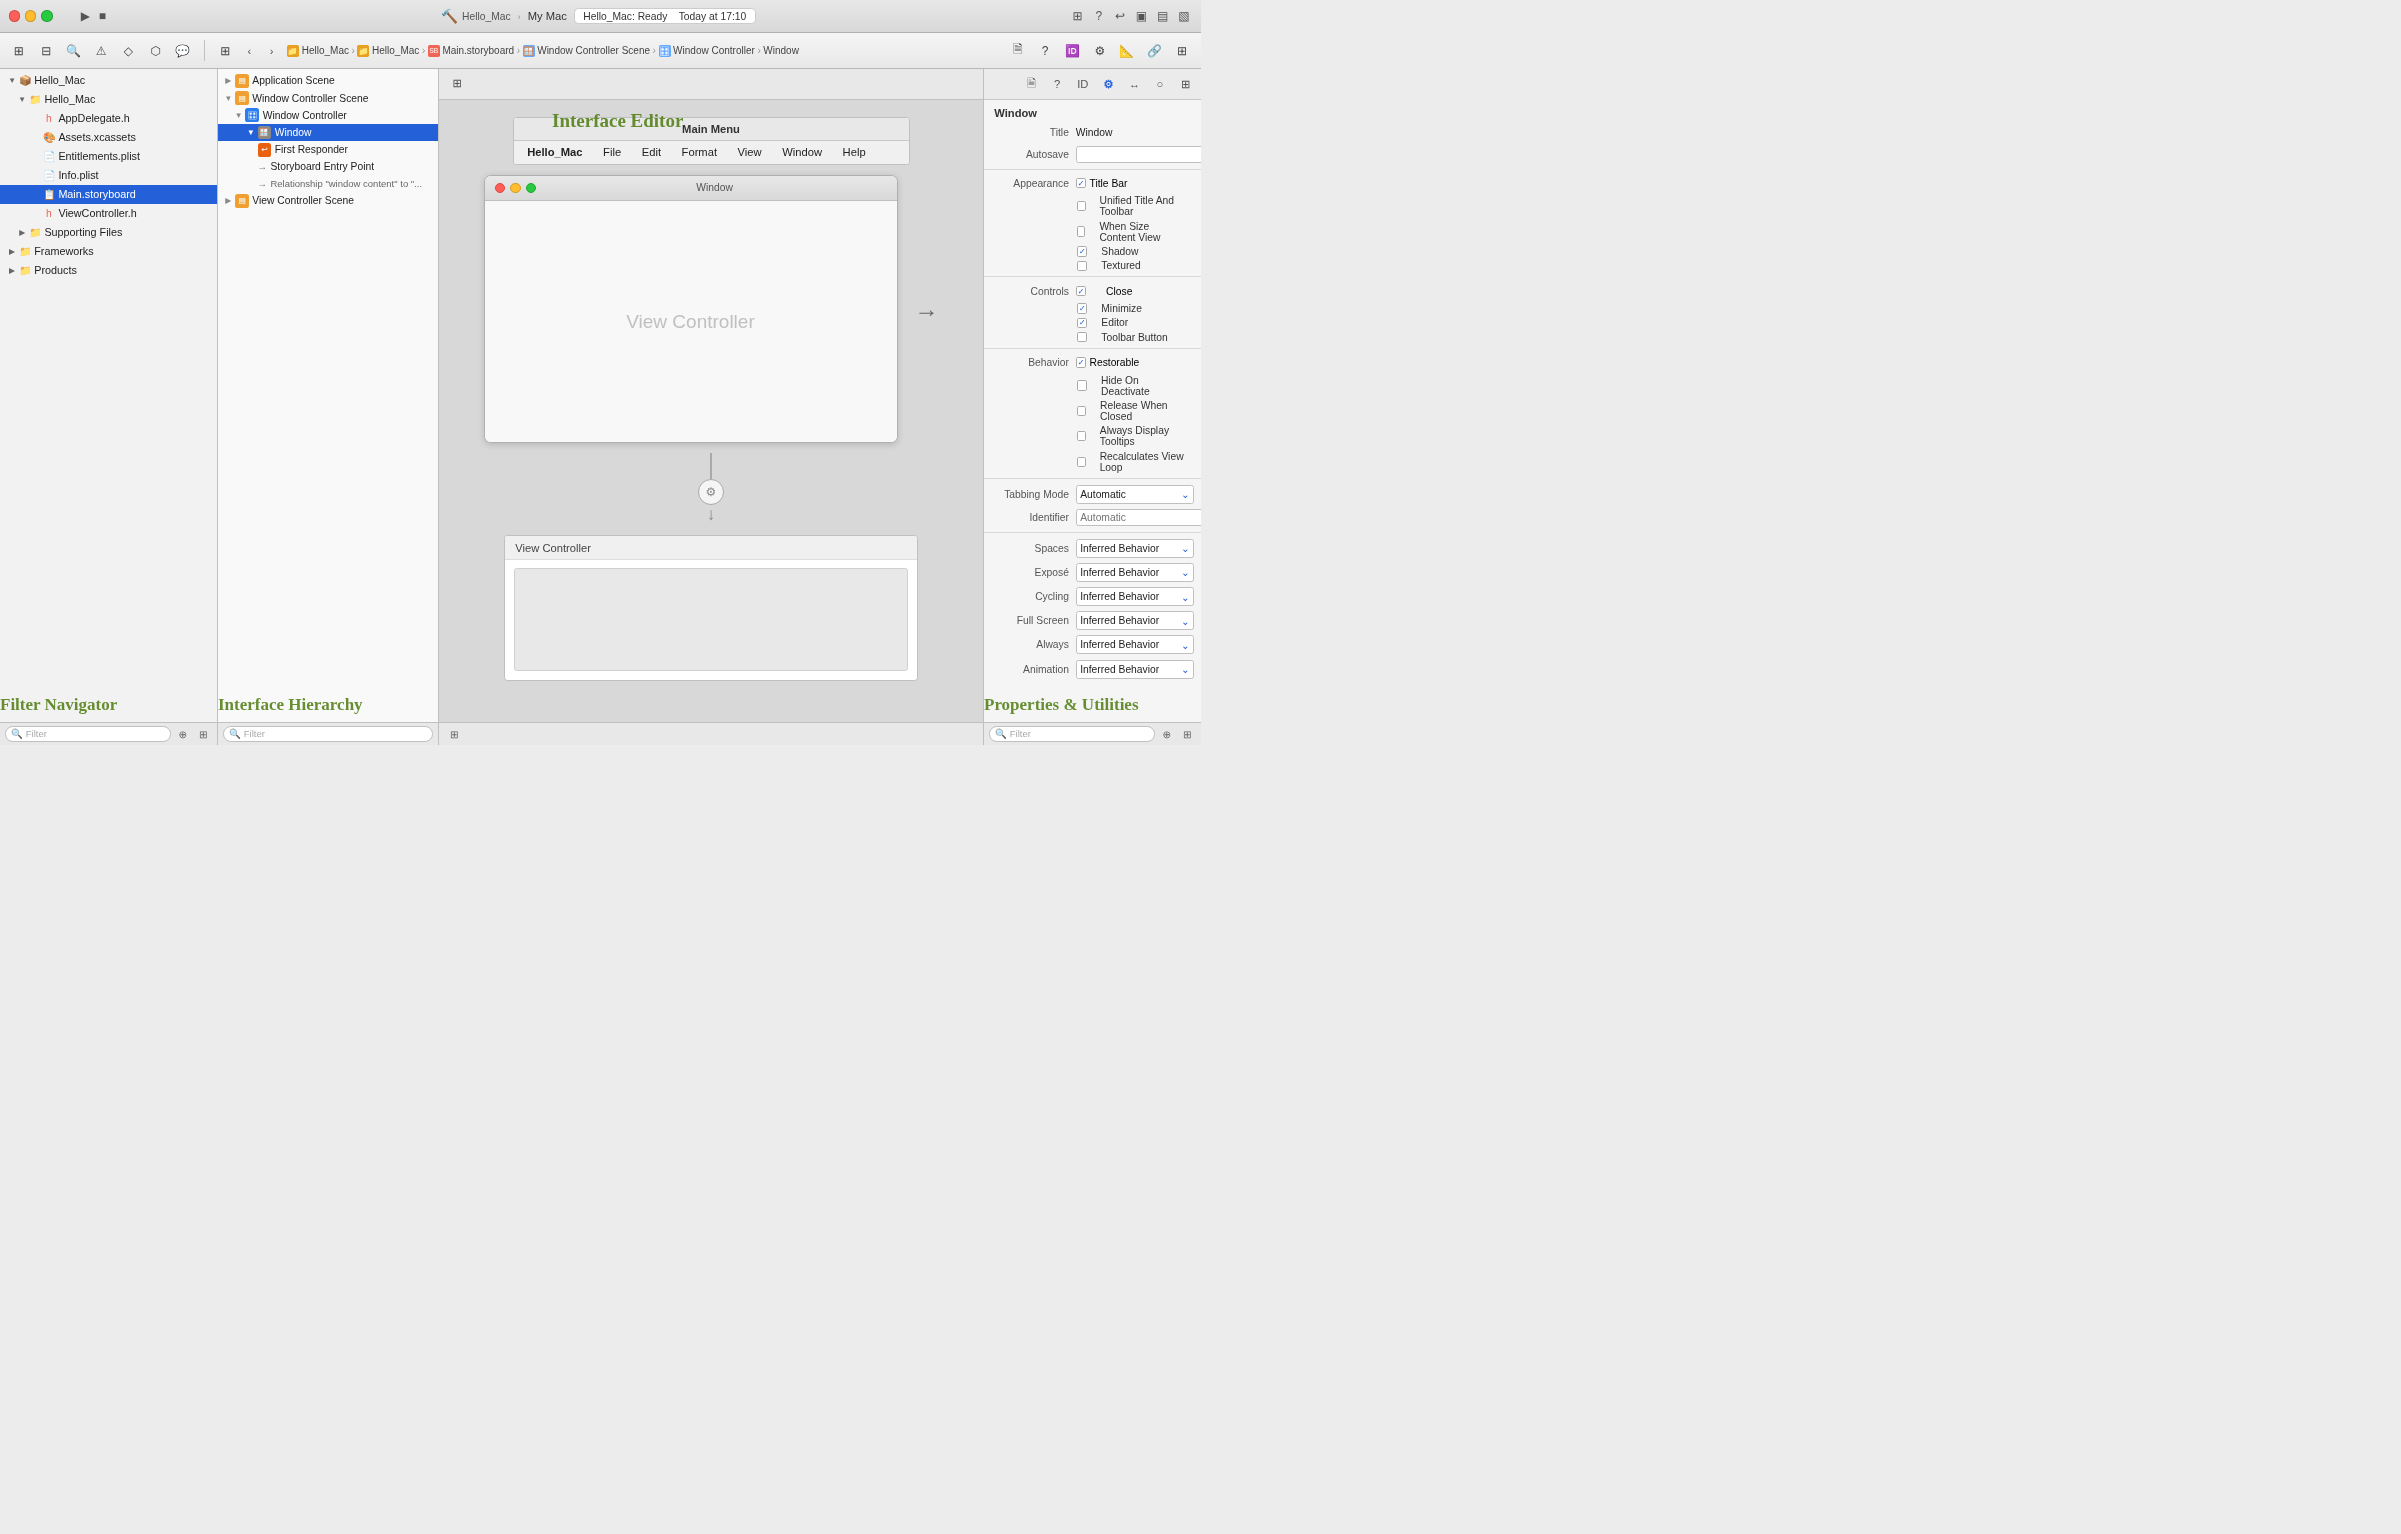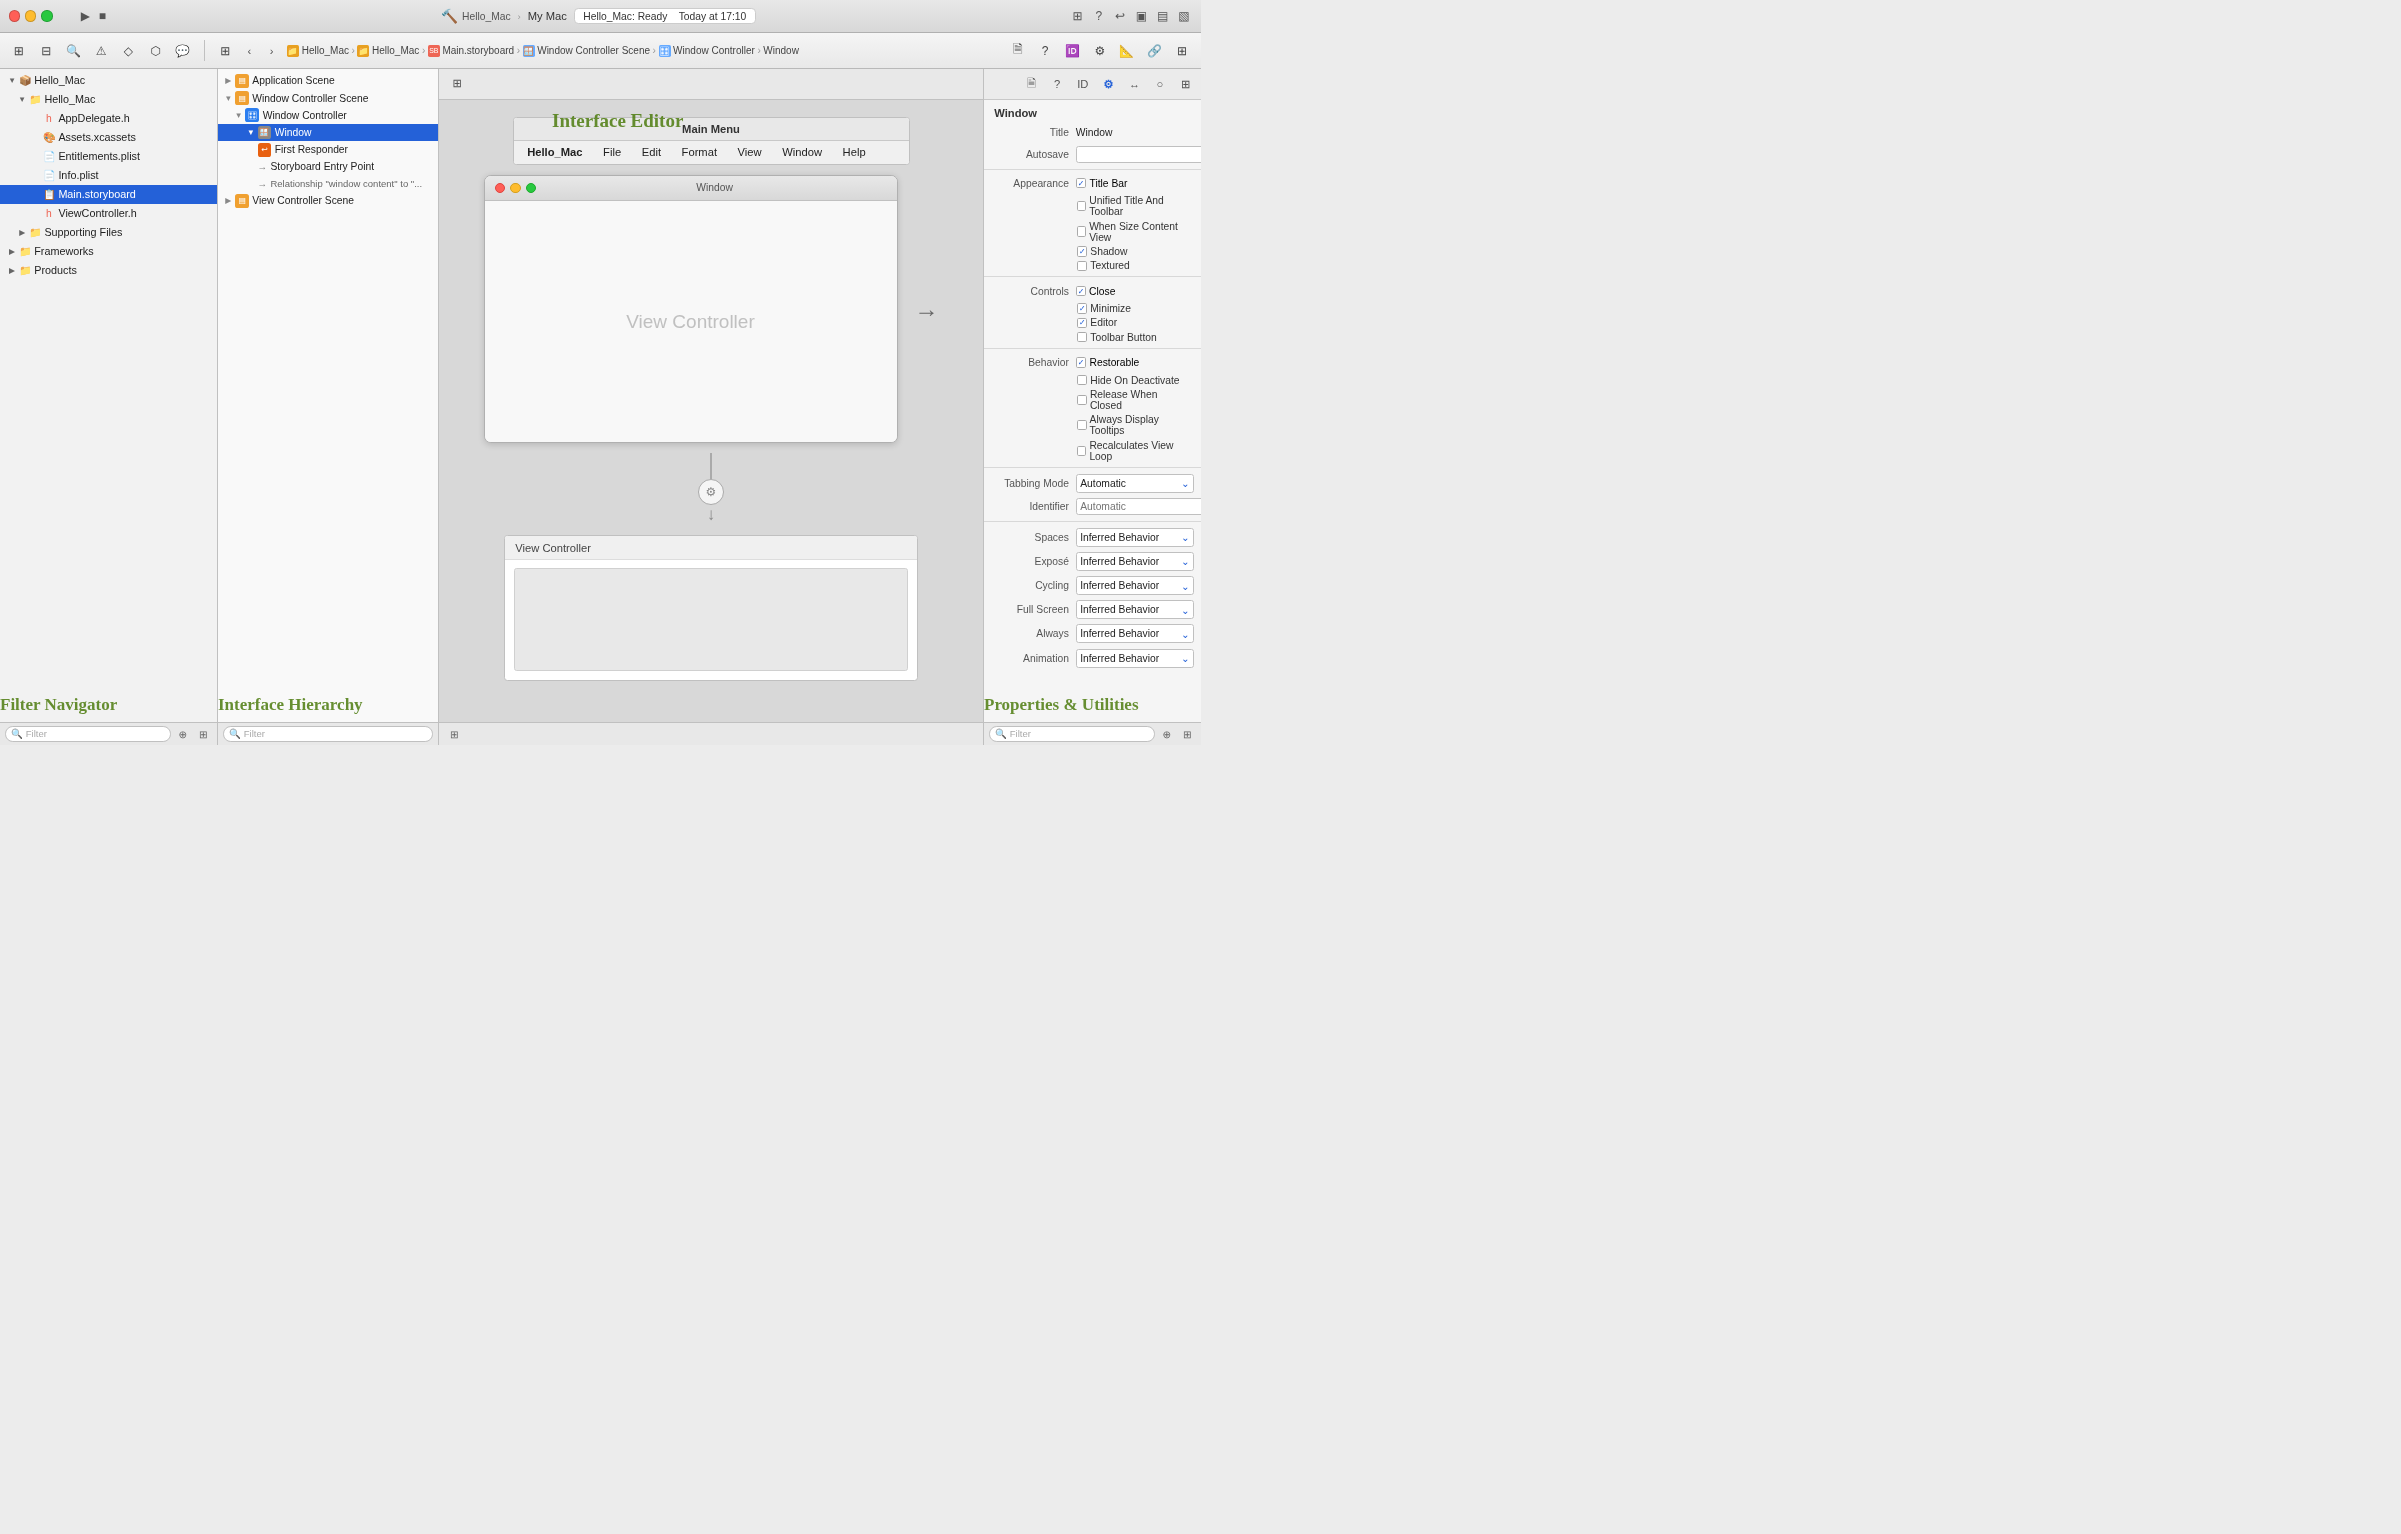--- a/index.html
+++ b/index.html
@@ -110,21 +110,21 @@
     .props-tool-btn { width: 24px; height: 24px; display: flex; align-items: center; justify-content: center; color: #555; font-size: 11.2px; cursor: pointer; border-radius: 3.4px; }
     .props-content { flex: 1; overflow-y: auto; padding: 0; }
     .props-section-title { font-size: 11.2px; font-weight: 600; color: #333; padding: 6.9px 10.3px 3.4px; }
     .props-row { display: flex; align-items: center; padding: 2.6px 6.9px; min-height: 20.7px; }
     .props-label { font-size: 10.3px; color: #555; text-align: right; min-width: 78px; margin-right: 6.9px; }
     .props-value { flex: 1; font-size: 10.3px; color: #222; }
     .props-input { flex: 1; height: 17px; border: 0.9px solid #c0c0c0; border-radius: 2.6px; background: white; padding: 0 3.4px; font-size: 10.3px; color: #aaa; }
     .props-select { flex: 1; height: 19px; border: 0.9px solid #c0c0c0; border-radius: 2.6px; background: white; padding: 0 3.4px; font-size: 10.3px; color: #222; display: flex; align-items: center; justify-content: space-between; }
     .props-select-arrow { color: #2461d8; font-size: 10.3px; }
     .checkbox-row { display: flex; align-items: center; padding: 1.7px 6.9px 1.7px 93px; }
-    .checkbox-item { display: flex; align-items: center; gap: 3px; font-size: 10.3px; color: #333; margin-right: 6.9px; }
+    .checkbox-item { display: flex; align-items: center; gap: 14px; font-size: 10.3px; color: #333; margin-right: 6.9px; }
     .cb { width: 10.3px; height: 10.3px; border: 0.9px solid #aaa; background: white; border-radius: 1.7px; display: inline-flex; align-items: center; justify-content: center; font-size: 7.8px; color: #2461d8; }
     .cb.checked::before { content: '✓'; }
     .props-divider { height: 0.9px; background: #d8d8d8; margin: 3.4px 0; }
 
     
     .pane-label { font-family: Liberation Serif, serif; font-size: 17px; font-weight: 700; color: #4d7c0f; text-align: left; padding: 6.9px 0; opacity: 0.85; }
 
     
     ::-webkit-scrollbar { width: 5.2px; height: 5.2px; }
     ::-webkit-scrollbar-track { background: transparent; }
@@ -474,21 +474,21 @@
         <div class="checkbox-item">
           <div class="cb"></div>
           <span>Textured</span>
         </div>
       </div>
 
       <div class="props-divider"></div>
 
       <div class="props-row">
         <span class="props-label">Controls</span>
-        <div style="display:flex; align-items:center; gap:3px;">
+        <div style="display:flex; align-items:center; gap:20px;">
           <div class="cb checked"></div>
           <span style="font-size:10.3px;">Close</span>
         </div>
       </div>
       <div class="checkbox-row">
         <div class="checkbox-item">
           <div class="cb checked"></div>
           <span>Minimize</span>
         </div>
       </div>

